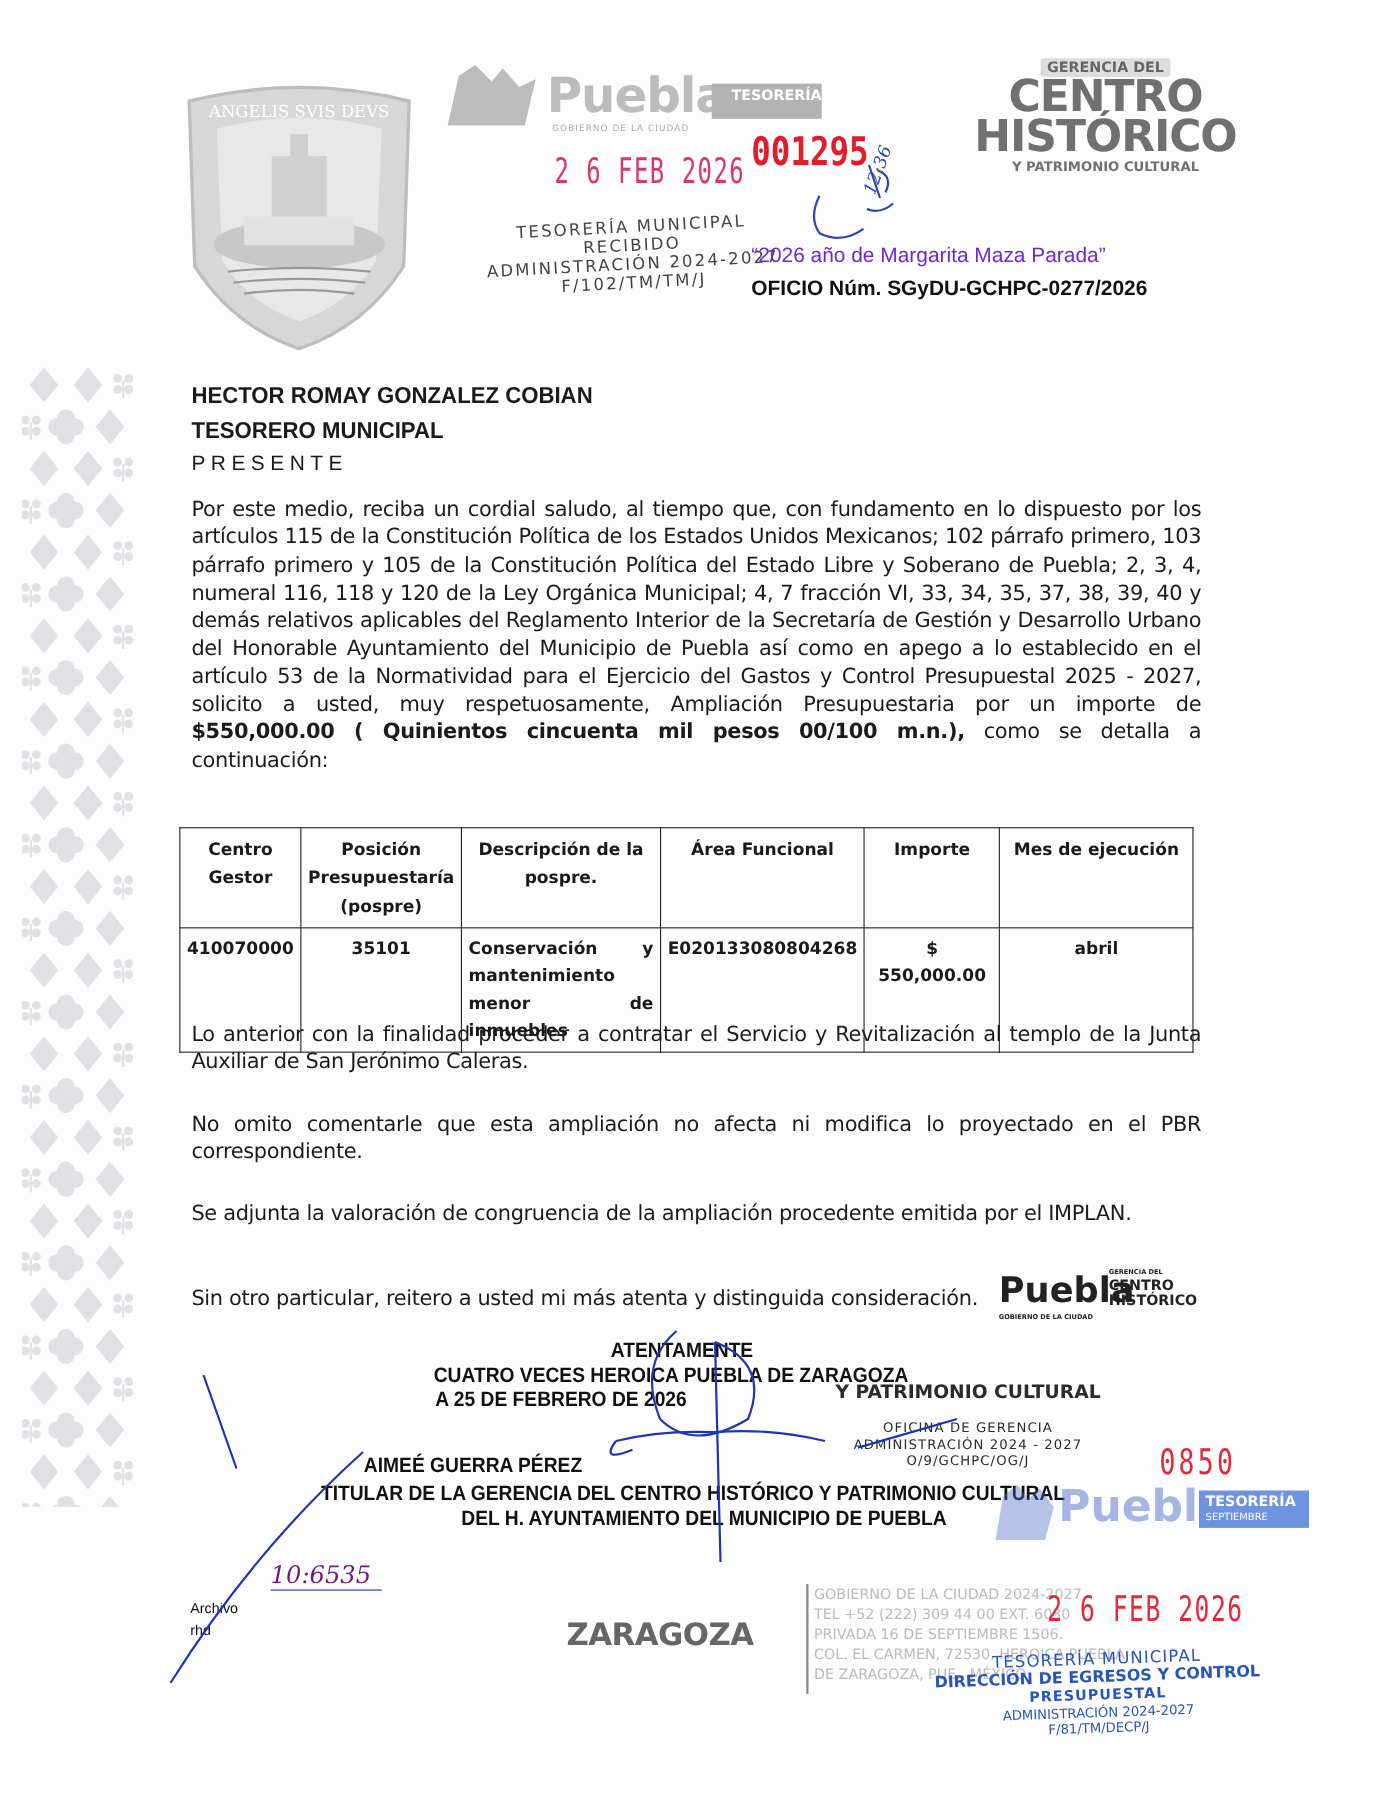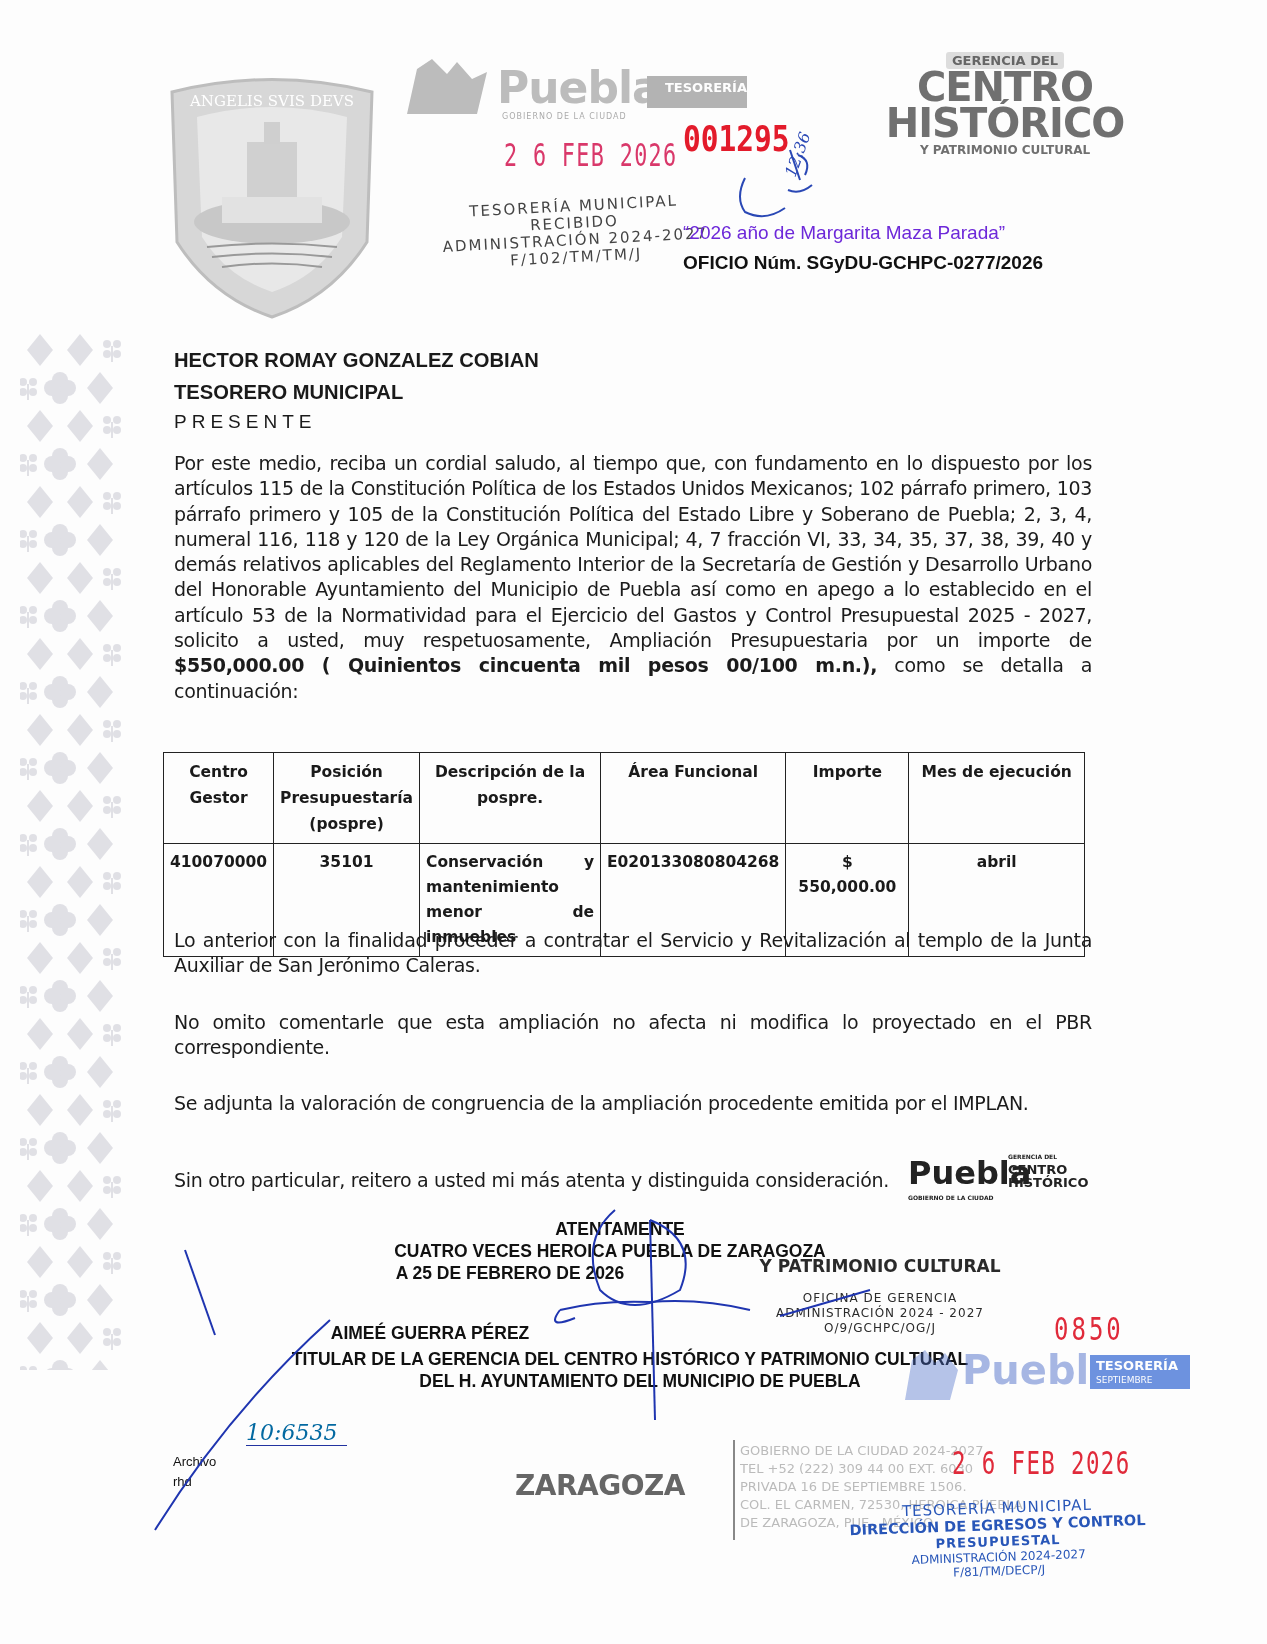--- a/index.html
+++ b/index.html
@@ -74,21 +74,21 @@
 
   .folio-bottom { left: 1054px; top: 1310px; font: 32px "DejaVu Sans Mono", monospace; color: #e02a3a; letter-spacing: 4px; transform: scaleX(.75); transform-origin: left top; }
 
   
   .blue-logo { left: 900px; top: 1345px; width: 300px; height: 60px; opacity: .8; }
   .blue-logo .word { position: absolute; left: 62px; top: 2px; font: bold 40px "DejaVu Sans", sans-serif; color: #4a6cc8; opacity: .6; }
   .blue-logo .badge { position: absolute; left: 190px; top: 10px; width: 100px; height: 34px; background: #4a78d8; color: #fff; font: bold 13px/14px "DejaVu Sans", sans-serif; padding: 4px 6px; box-sizing: border-box; }
   .blue-logo .badge span { display: block; font-size: 9px; font-weight: normal; }
 
   
-  .handwritten-num { left: 246px; top: 1420px; font: italic 22px "DejaVu Serif", serif; color: #0369a1; border-bottom: 1px solid #2233a0; padding-right: 10px; }
+  .handwritten-num { left: 246px; top: 1420px; font: italic 22px "DejaVu Serif", serif; color: #701a75; border-bottom: 1px solid #2233a0; padding-right: 10px; }
   .archivo { left: 173px; top: 1452px; font: 13px/20px "Liberation Sans", sans-serif; color: #111; }
 
   
   .capital { left: 480px; top: 1472px; width: 240px; text-align: center; color: #666; }
   .capital .la { font: bold 17px "DejaVu Sans", sans-serif; letter-spacing: 7px; }
   .capital .imp { font: 900 28px/28px "DejaVu Sans", sans-serif; letter-spacing: -.5px; }
   .footer-divider { left: 733px; top: 1440px; width: 1.5px; height: 100px; background: #888; }
   .footer-address { left: 740px; top: 1442px; font: 13px/18px "DejaVu Sans", sans-serif; color: #bbb; }
 
   .stamp-date-bottom { left: 952px; top: 1444px; font: 32px "DejaVu Sans Mono", monospace; color: #e02a3a; transform: scaleX(.7); transform-origin: left top; letter-spacing: 2px; }

